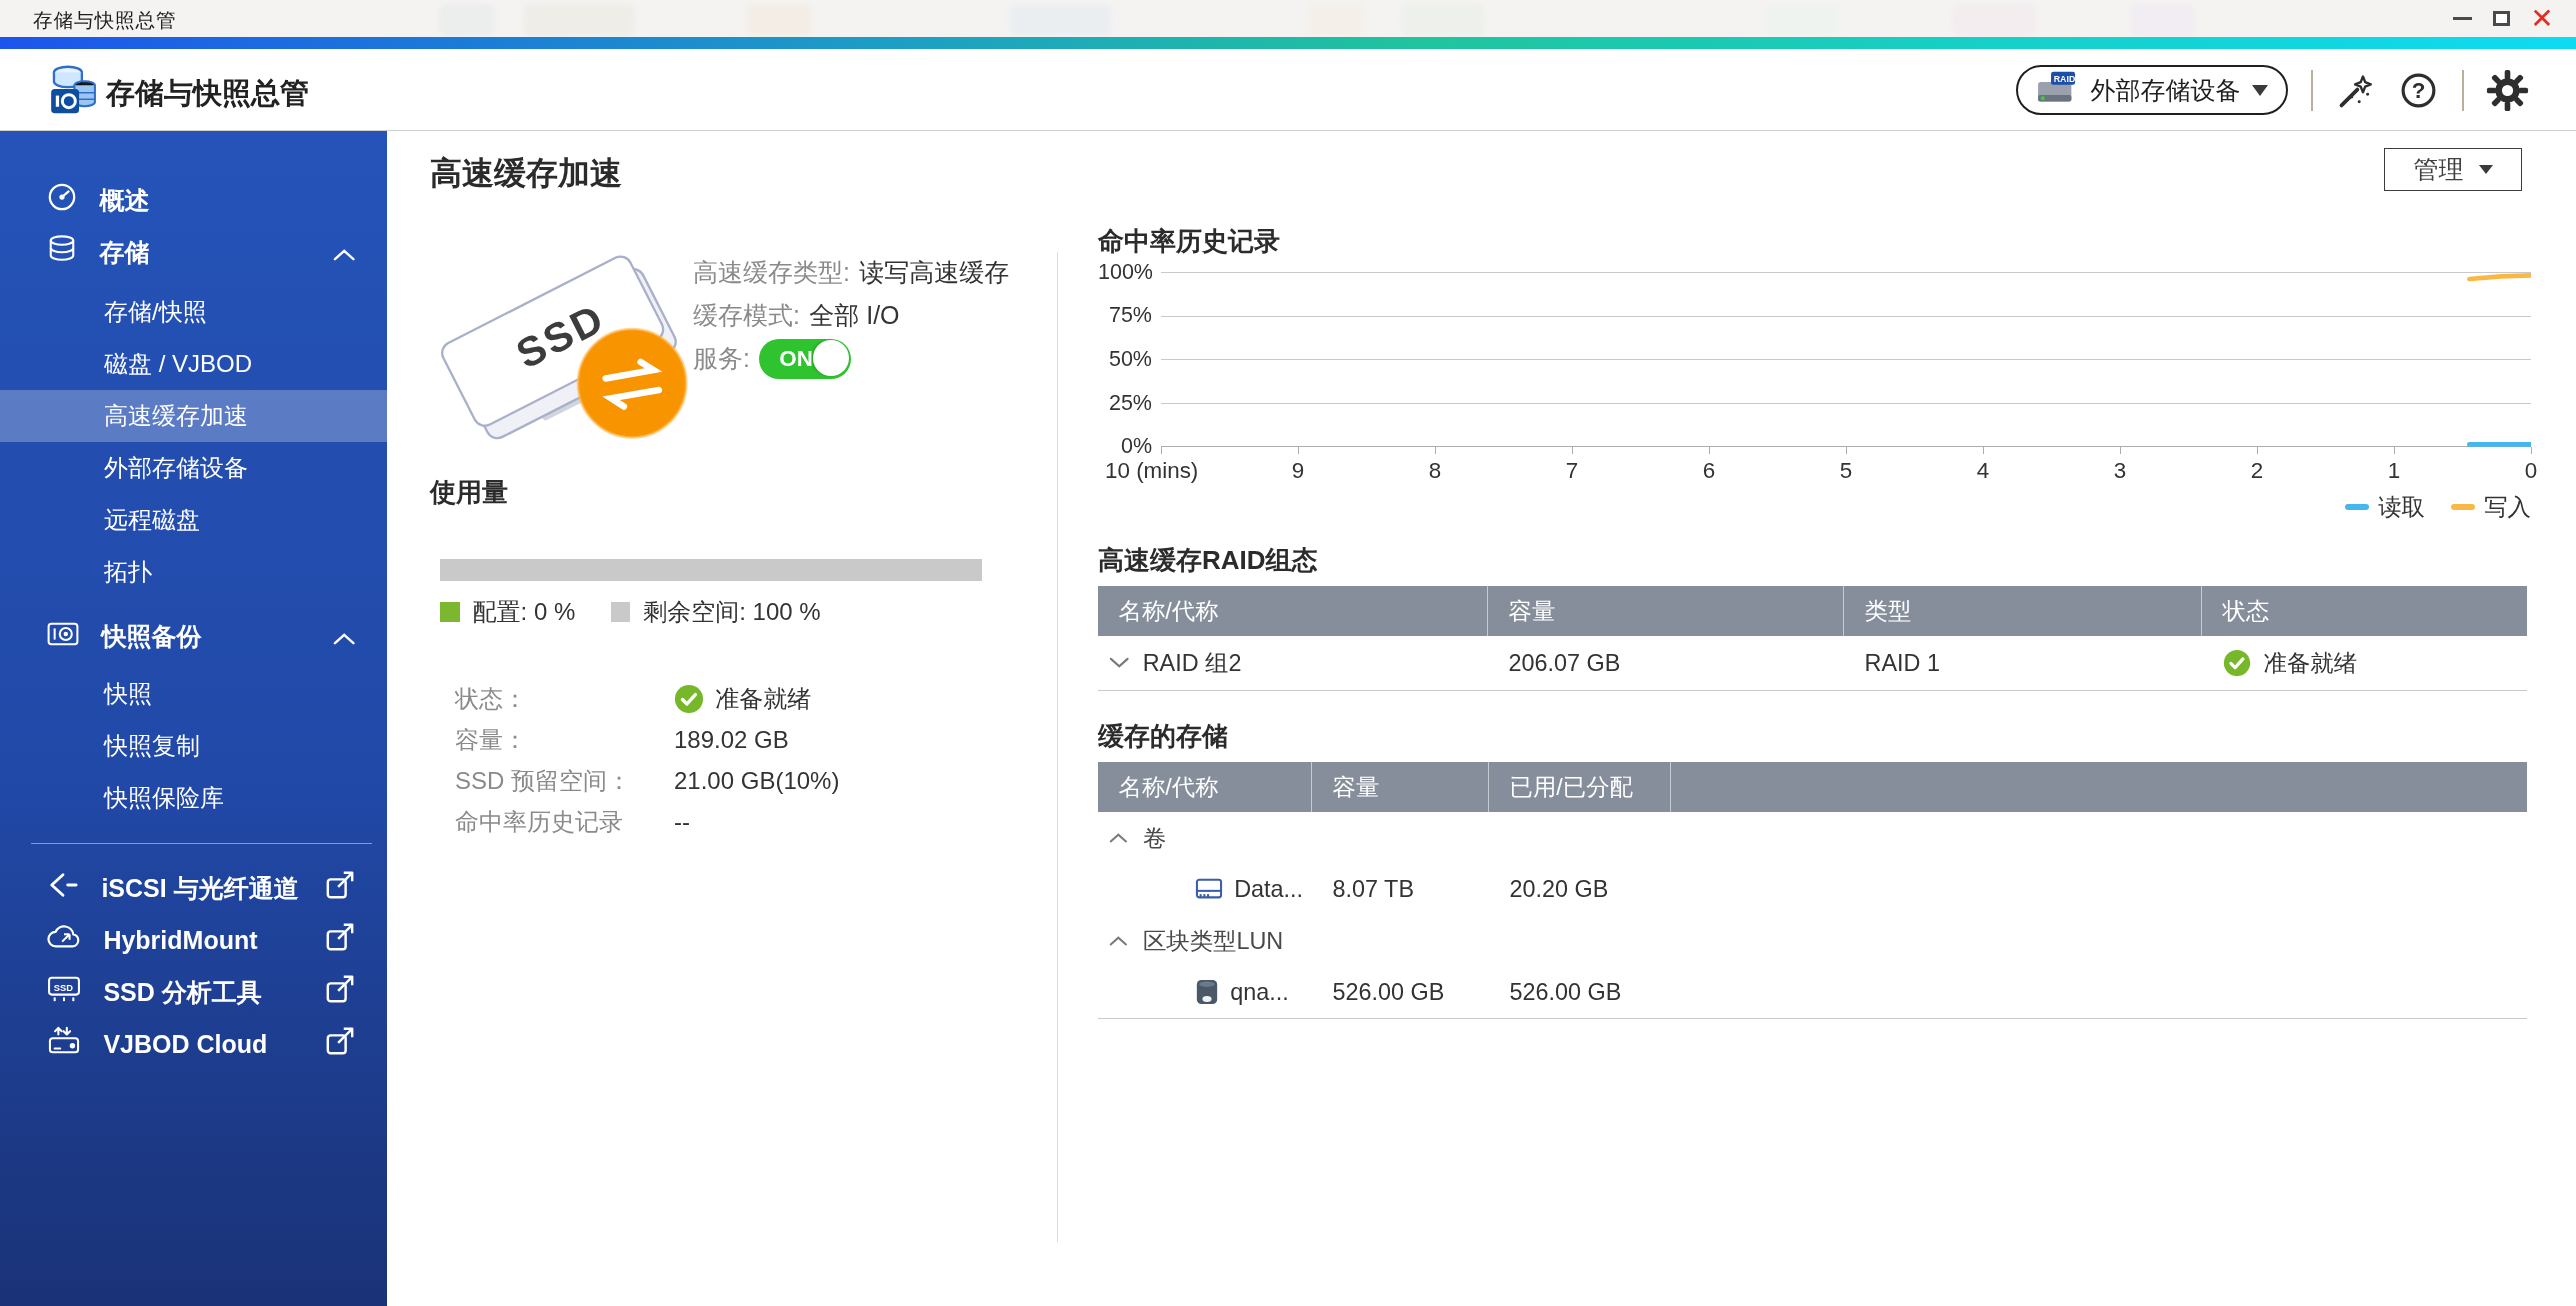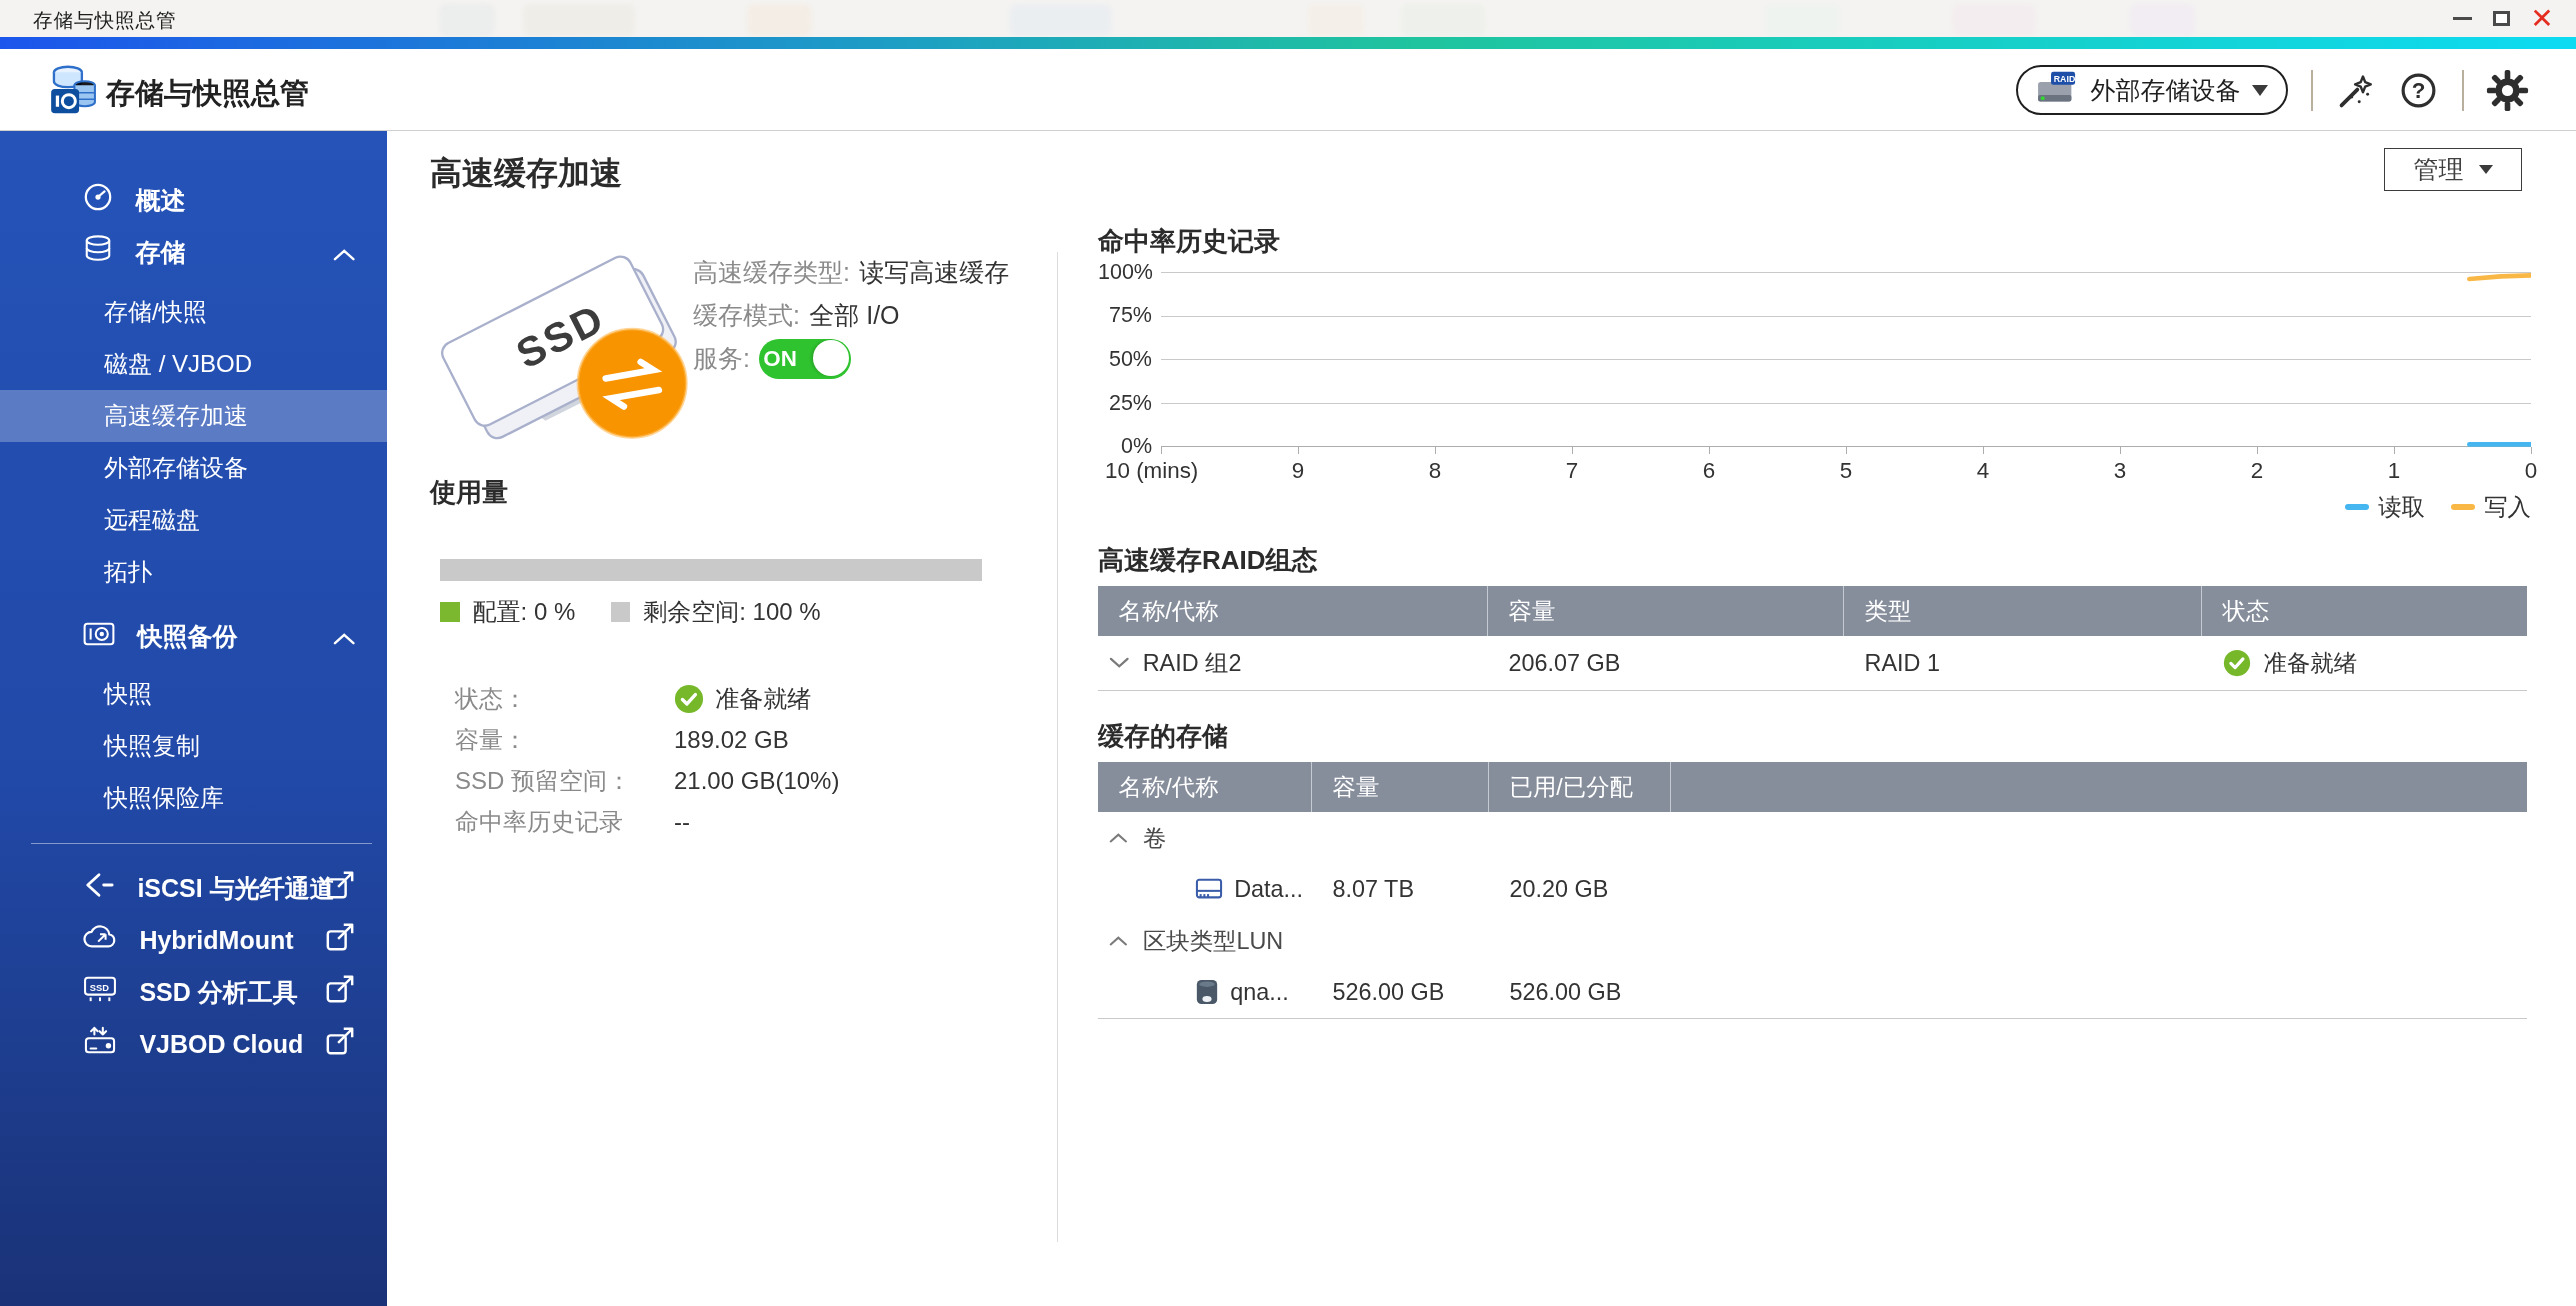--- a/index.html
+++ b/index.html
@@ -37,21 +37,21 @@
   .caret-down { width:0; height:0; border-left:8.4px solid transparent;
     border-right:8.4px solid transparent; border-top:11.2px solid #3a3a3a; }
   .hdr-sep { width:1.9px; height:41px; background:#b8b09c; }
   .icon-btn { display:flex; align-items:center; justify-content:center; }
 
   
   .sidebar { position:absolute; left:0; top:131px; width:387px; height:1176px;
     background:linear-gradient(180deg,#2553b8 0%, #2149a8 55%, #1a3277 100%);
     padding-top:43px; color:#fff; }
   .nav-item { height:52px; display:flex; align-items:center; padding-left:47px;
-    gap:22.4px; font-size:25px; font-weight:bold; position:relative;margin-left:36px; }
+    gap:22.4px; font-size:25px; font-weight:bold; position:relative; }
   .nav-item .chev { position:absolute; right:32px; }
   .nav-sub { height:52px; display:flex; align-items:center; padding-left:104px;
     font-size:24px; font-weight:normal; position:relative; }
   .nav-sub.selected { background:rgba(255,255,255,.26); }
   .nav-gap8 { height:7.5px; } .nav-gap14 { height:13px; } .nav-gap6 { height:5.6px; }
   .nav-divider { height:0.9px; background:rgba(255,255,255,.45);
     margin:18.7px 15px 18.7px 31px; }
   .ext-ic { position:absolute; right:32px; }
 
   
@@ -64,21 +64,21 @@
     justify-content:center; gap:15px; font-size:25px; color:#404040; }
   .manage-btn .caret-down { border-top-width:9.3px; border-left-width:7.5px; border-right-width:7.5px; }
 
   .ssd-illo { position:absolute; left:37px; top:114px; }
   .cache-info { position:absolute; left:306px; top:120px; }
   .ci-row { height:43px; display:flex; align-items:center; gap:9.3px; font-size:25px; }
   .ci-label { color:#8a8a8a; }
   .ci-value { color:#333; }
   .toggle { width:92px; height:40px; border-radius:20.5px; background:var(--c-toggle);
     position:relative; display:flex; align-items:center; }
-  .toggle .on { color:#fff; font-weight:bold; font-size:22.4px; margin-left:4px; }
+  .toggle .on { color:#fff; font-weight:bold; font-size:22.4px; margin-left:20px; }
   .toggle .knob { position:absolute; right:1.9px; top:1.9px; width:36px; height:36px;
     border-radius:50%; background:#fff; box-shadow:-1.9px 0 2.8px rgba(0,0,0,.15); }
 
   .usage-heading { position:absolute; left:43px; top:344px; font-size:26px;
     font-weight:bold; color:#2b2b2b; }
   .usage-bar { position:absolute; left:53px; top:428px; width:542px; height:21.5px;
     background:var(--c-free); }
   .usage-fill { height:100%; background:var(--c-alloc); }
   .usage-legend { position:absolute; left:53px; top:465px; display:flex;
     align-items:center; gap:13px; font-size:24px; color:#333; }

